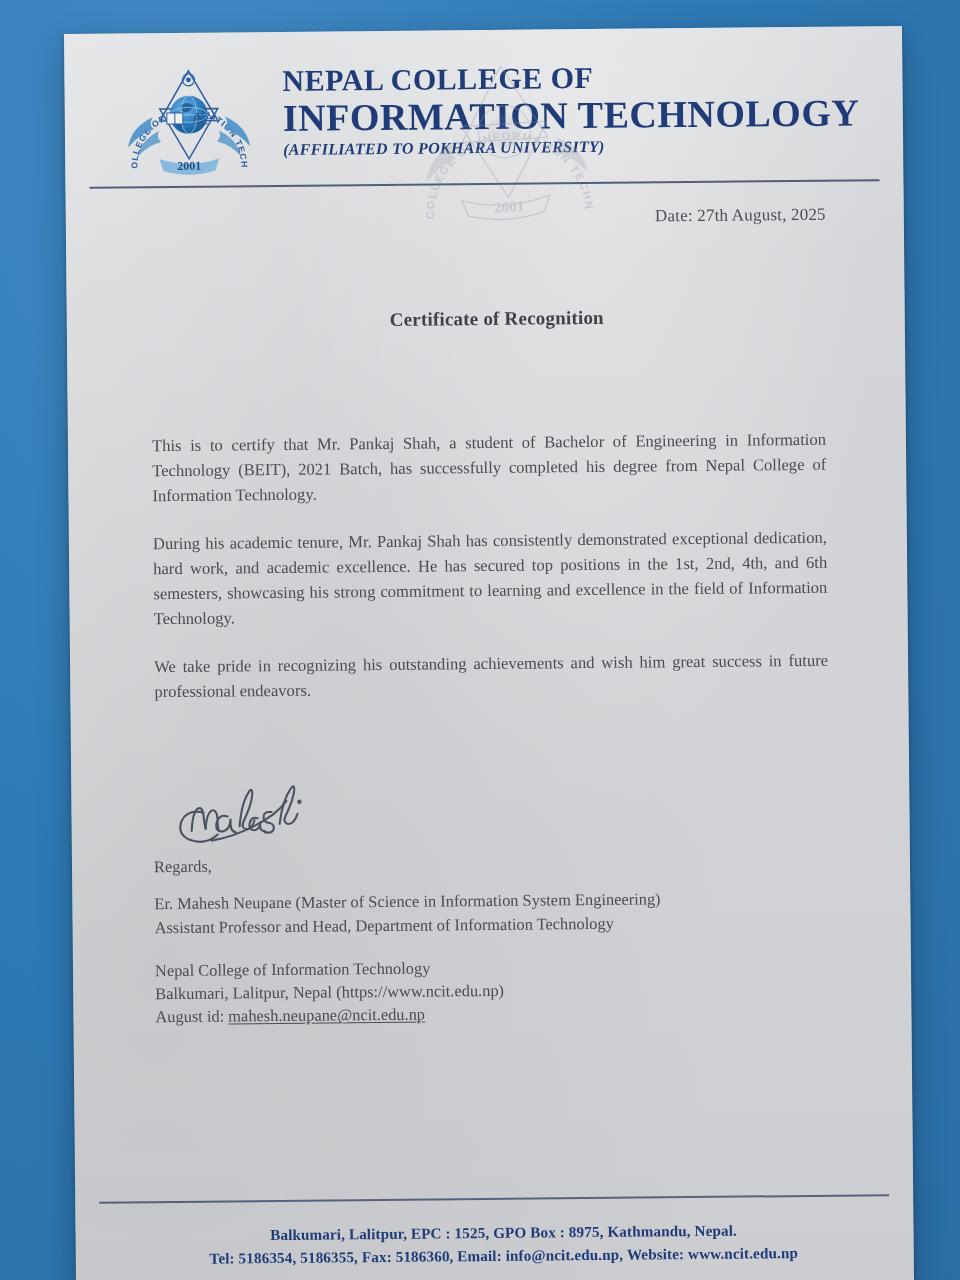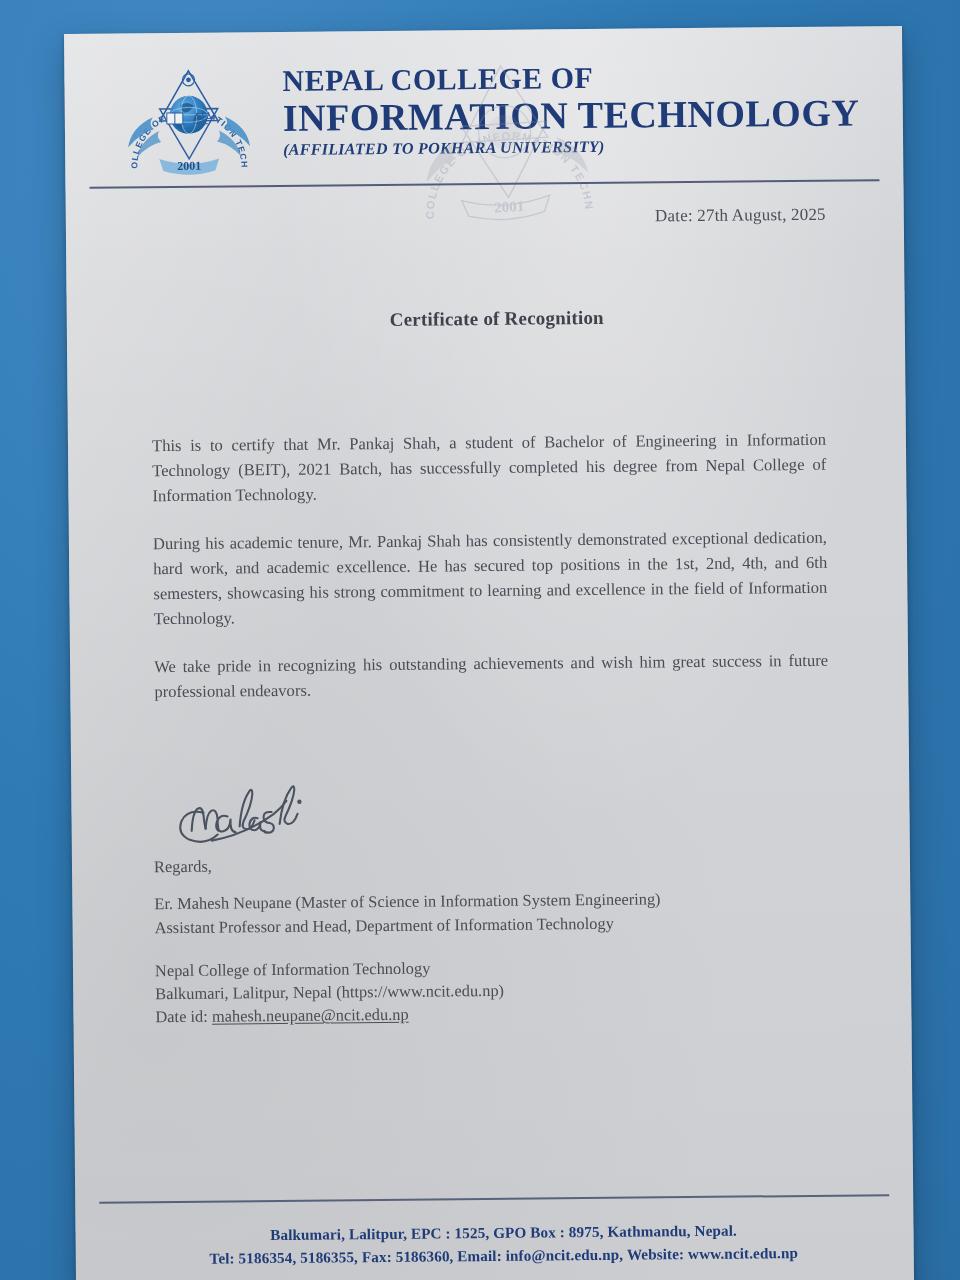--- a/index.html
+++ b/index.html
@@ -373,21 +373,21 @@
     </div>
 
     <div id="sign-block">
       <div class="sig-line">Regards,</div>
       <div class="sig-gap"></div>
       <div class="sig-line">Er. Mahesh Neupane (Master of Science in Information System Engineering)</div>
       <div class="sig-line">Assistant Professor and Head, Department of Information Technology</div>
       <div class="sig-gap-lg"></div>
       <div class="sig-line">Nepal College of Information Technology</div>
       <div class="sig-line">Balkumari, Lalitpur, Nepal (https://www.ncit.edu.np)</div>
-      <div class="sig-line"><span>Date id: </span><span class="link-underline">mahesh.neupane@ncit.edu.np</span></div>
+      <div class="sig-line"><span>August id: </span><span class="link-underline">mahesh.neupane@ncit.edu.np</span></div>
     </div>
 
     <div id="footer-rule"></div>
     <div id="footer">
       <div class="footer-line">Balkumari, Lalitpur, EPC : 1525, GPO Box : 8975, Kathmandu, Nepal.</div>
       <div class="footer-line">Tel: 5186354, 5186355, Fax: 5186360, Email: info@ncit.edu.np, Website: www.ncit.edu.np</div>
     </div>
 
   </div>
 </div>

